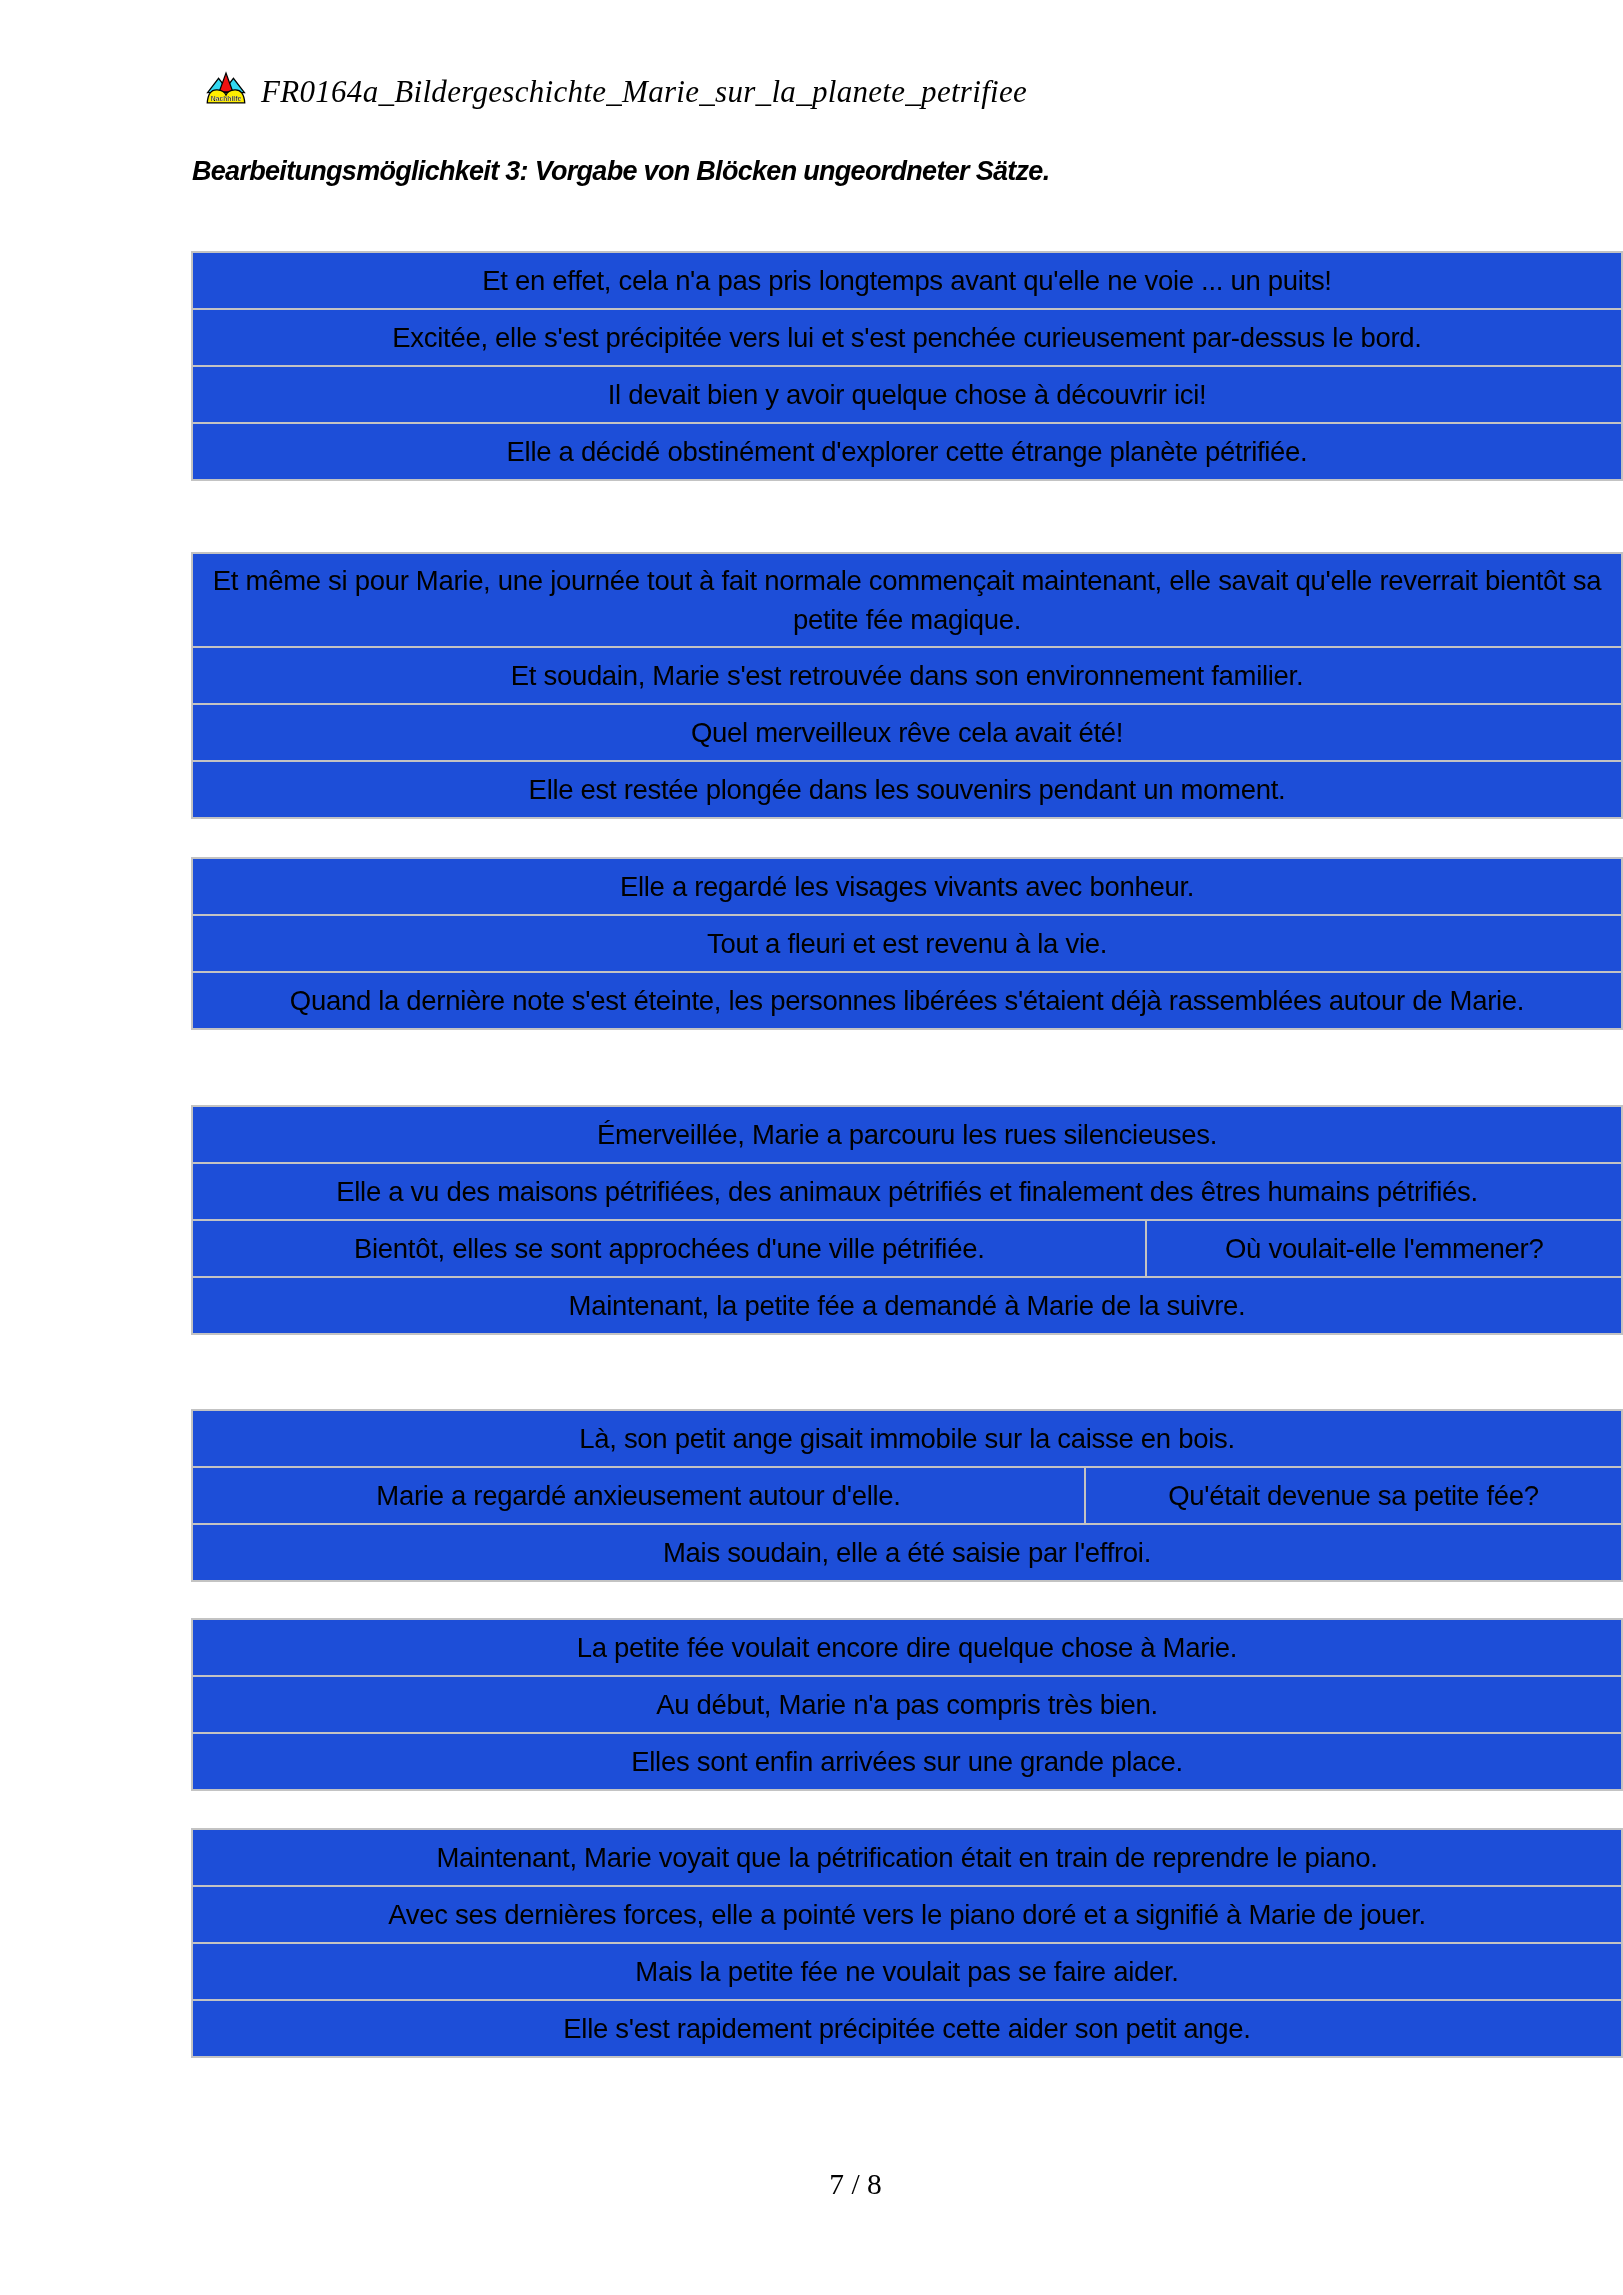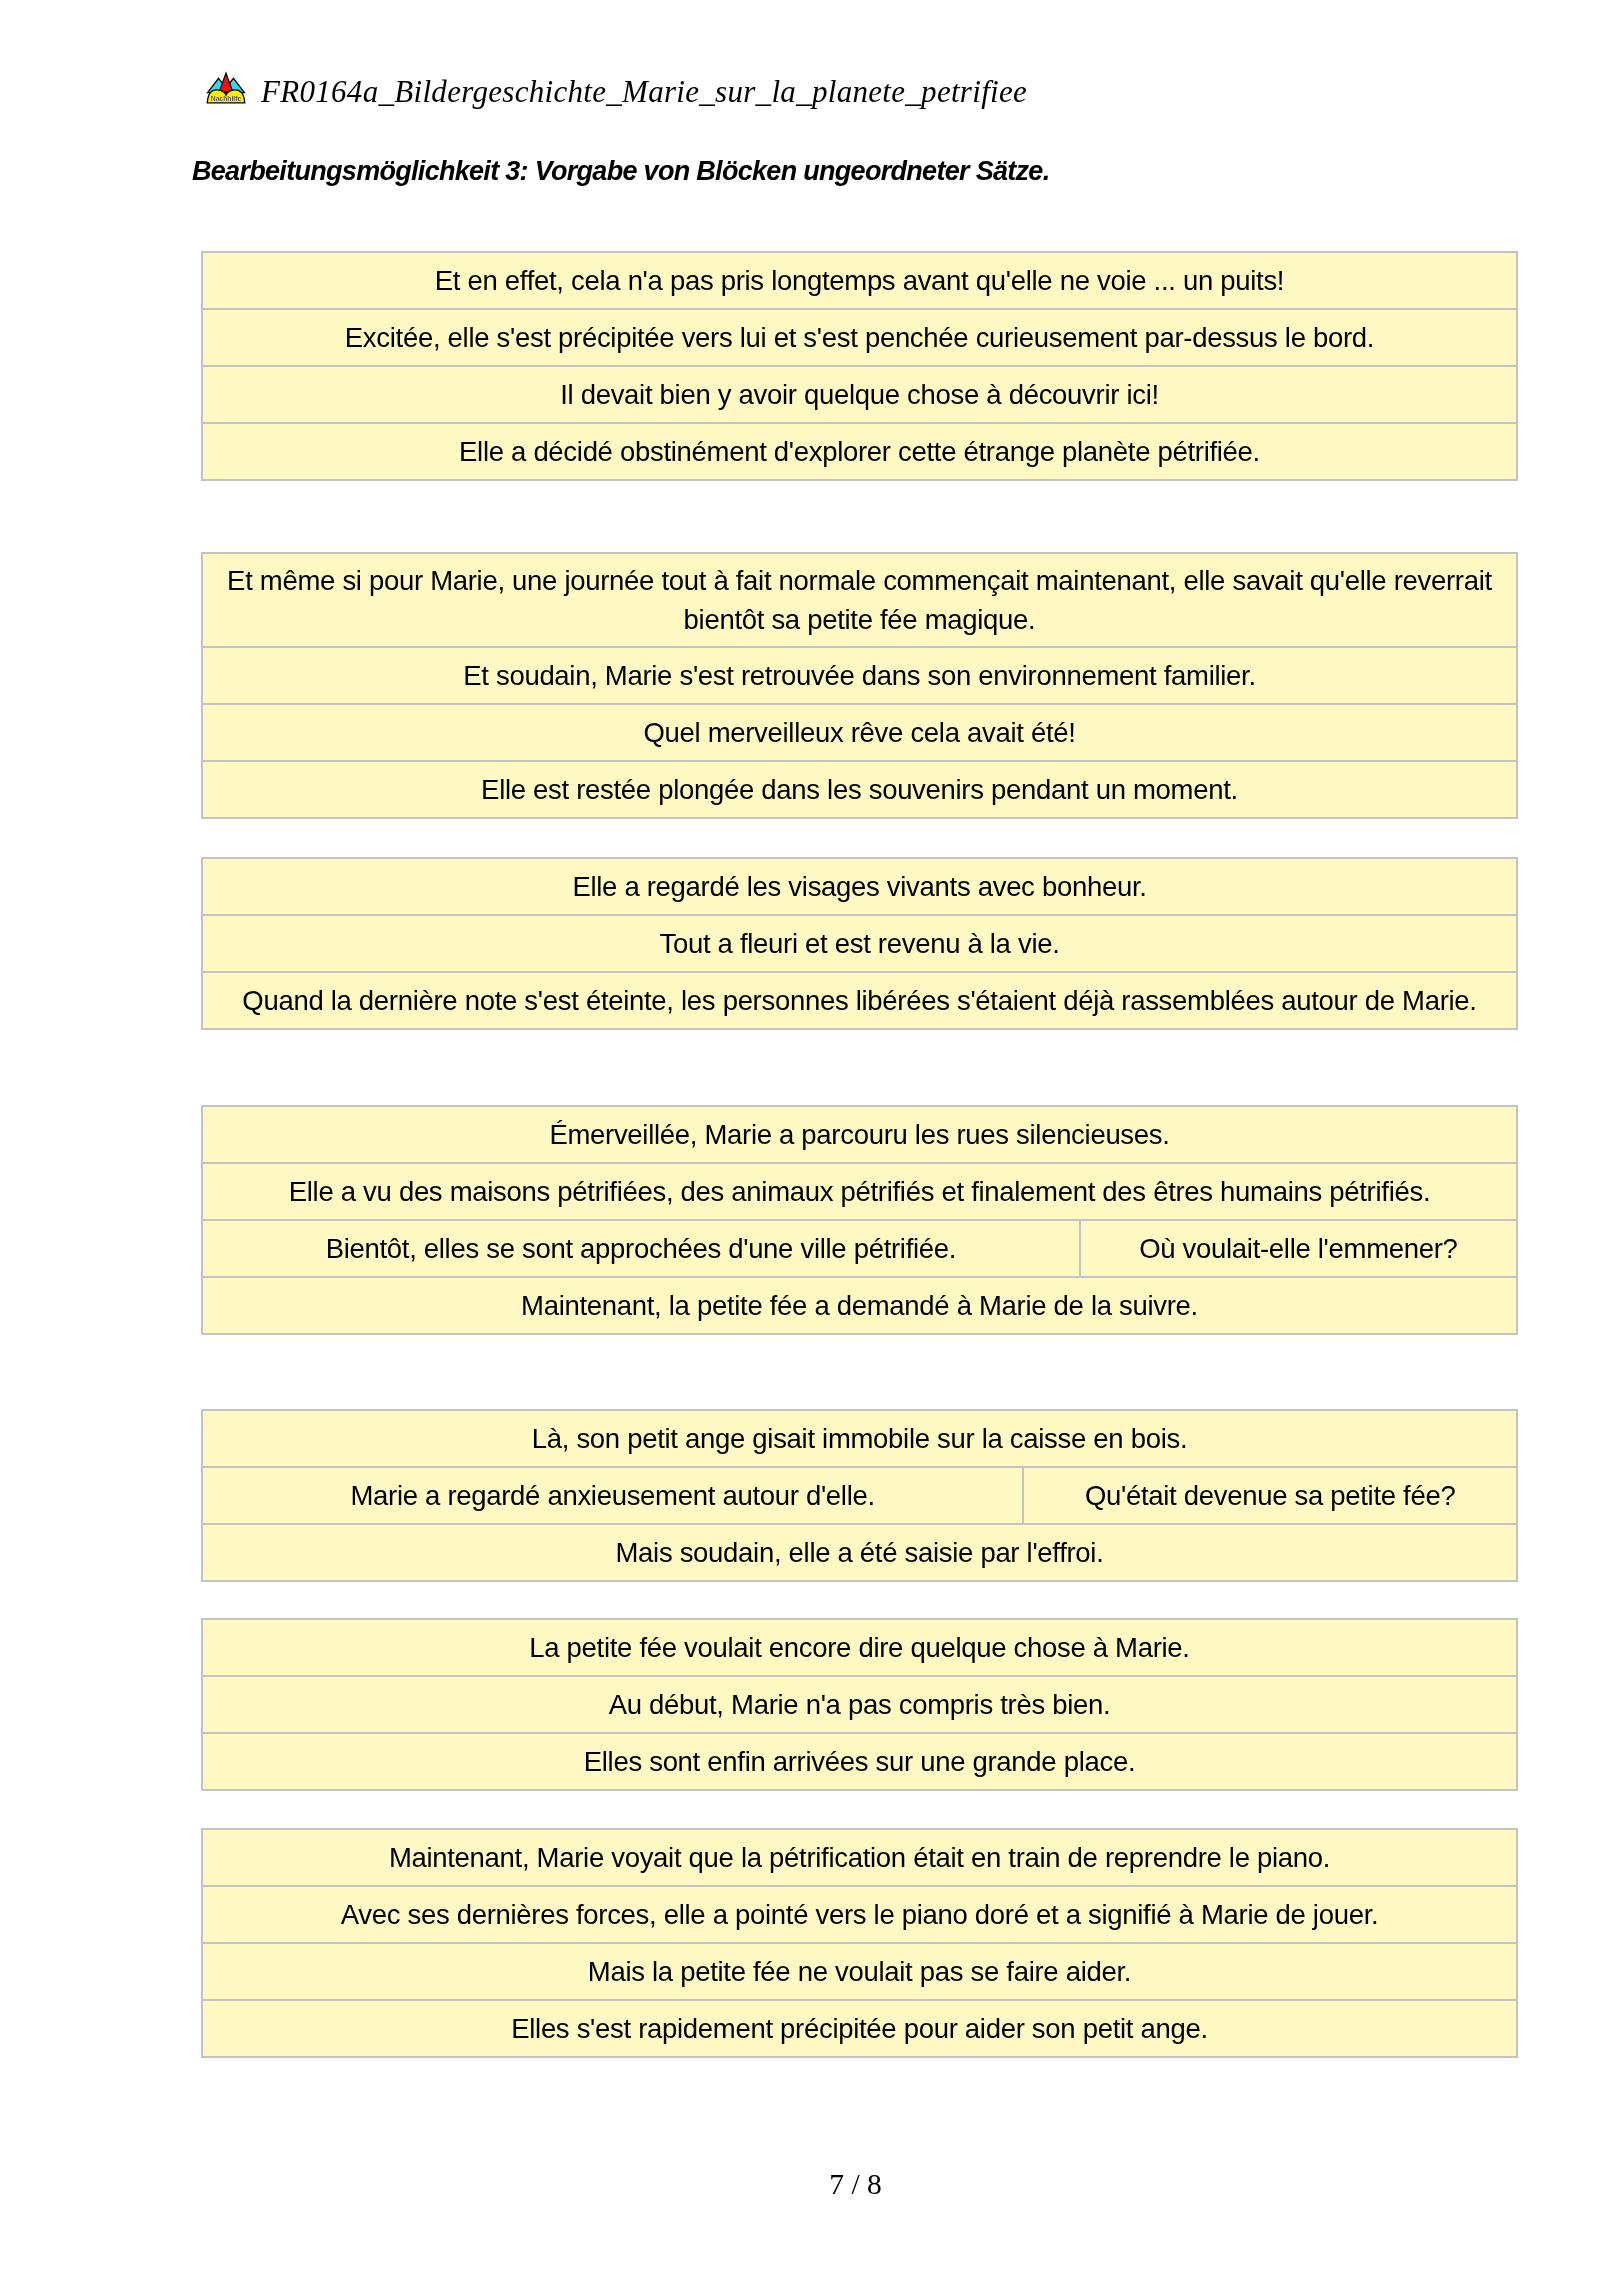--- a/index.html
+++ b/index.html
@@ -32,24 +32,24 @@
   
   .title {
     position: absolute; top: 156px; left: 192px; margin: 0;
     font-size: 27px; font-weight: bold; font-style: italic;
     letter-spacing: -0.7px;
     white-space: nowrap;
   }
 
   
   .block {
-    position: absolute; left: 201px; width: 1317px;
+    position: absolute; left: 191px; width: 1432px;
     border: 2.6px solid #c3c3c3;
     box-sizing: border-box;
-    background: #fef9c3;
+    background: #1d4ed8;
   }
   .row { display: flex; align-items: stretch; }
   .row + .row { border-top: 2px solid #c3c3c3; }
   .cell {
     flex: 1 1 auto;
     box-sizing: border-box;
     min-height: 55px;
     padding: 7.2px 15.7px;
     display: flex; align-items: center; justify-content: center;
     text-align: center;
@@ -168,20 +168,20 @@
       <div class="row">
         <div class="cell">Maintenant, Marie voyait que la pétrification était en train de reprendre le piano.</div>
       </div>
       <div class="row">
         <div class="cell">Avec ses dernières forces, elle a pointé vers le piano doré et a signifié à Marie de jouer.</div>
       </div>
       <div class="row">
         <div class="cell">Mais la petite fée ne voulait pas se faire aider.</div>
       </div>
       <div class="row">
-        <div class="cell">Elles s'est rapidement précipitée pour aider son petit ange.</div>
+        <div class="cell">Elle s'est rapidement précipitée cette aider son petit ange.</div>
       </div>
     </section>
 
   <footer class="footer">7 / 8</footer>
 
 </div>
 
 
 </body></html>

